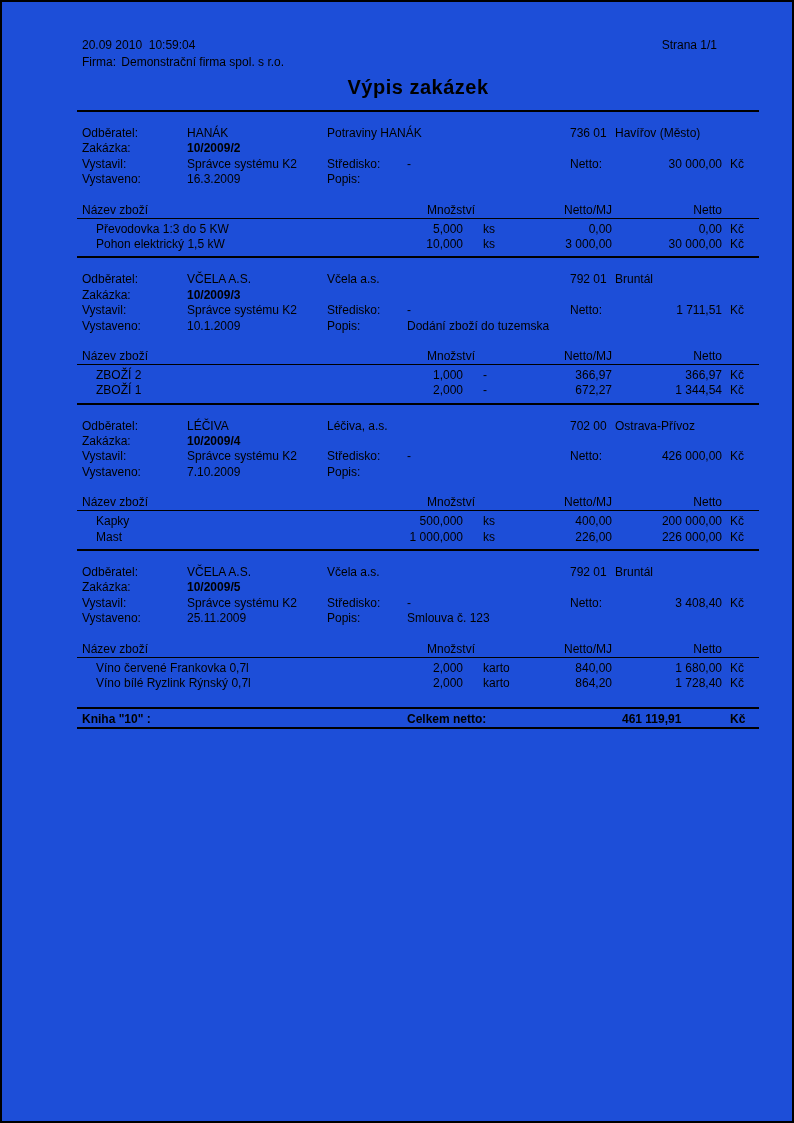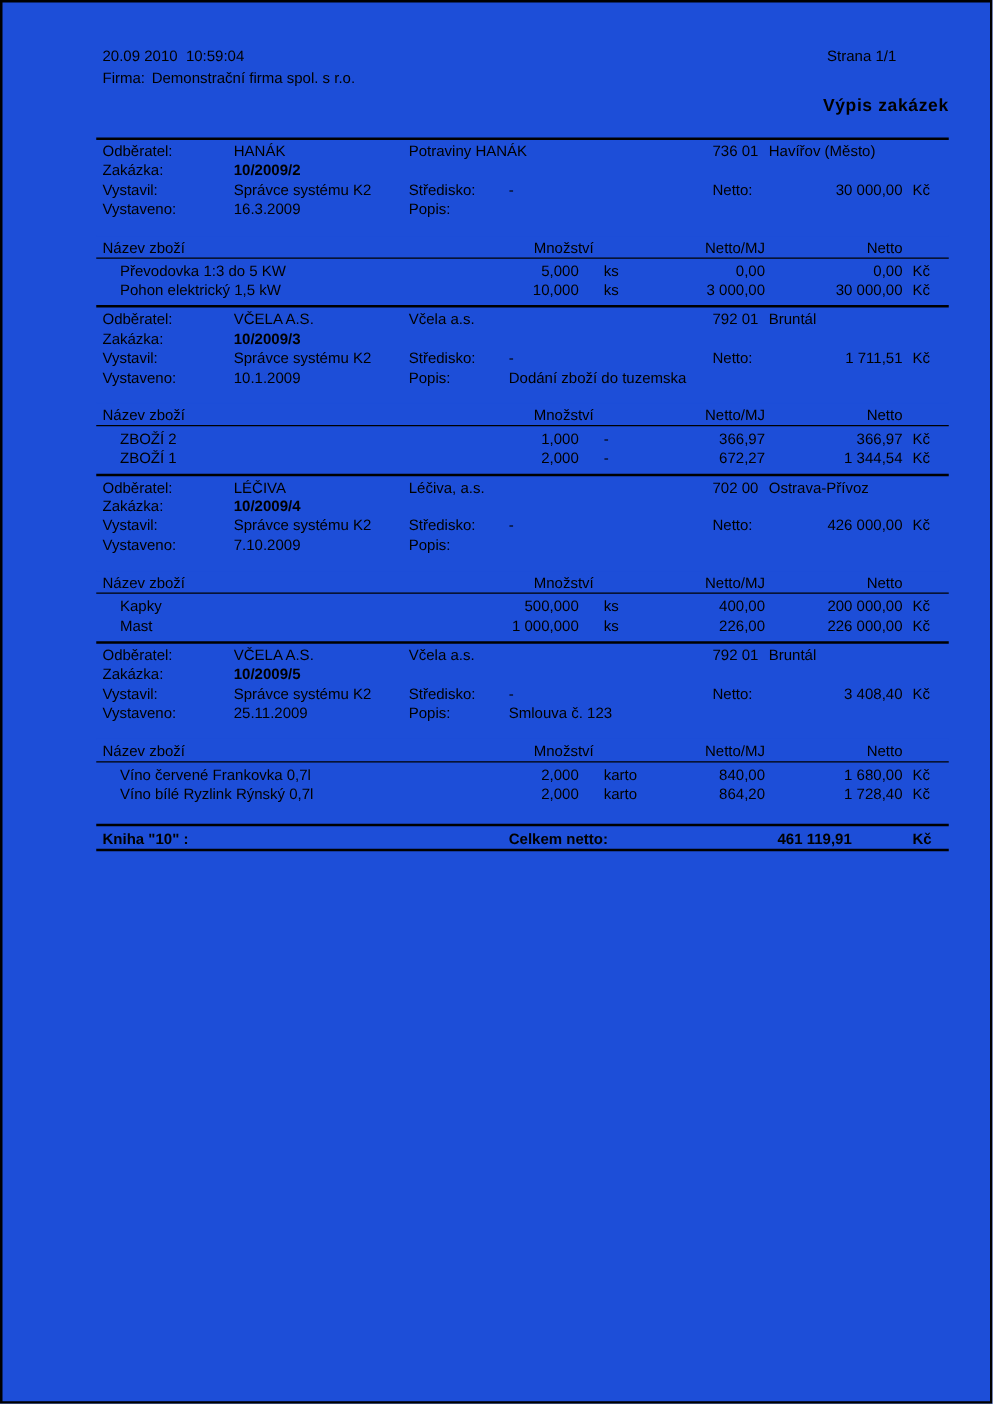--- a/index.html
+++ b/index.html
@@ -19,29 +19,29 @@
   .pre { white-space:pre; }
 
   
   .report-header { position:absolute; left:75px; top:0; width:682px; height:108px; }
   .dt       { position:absolute; left:5px;  top:36px; }
   .strana   { position:absolute; right:42px; top:36px; }
   .firma-row{ position:absolute; left:5px;  top:53px; }
   .firma-row .lab { margin-right:2px; }
   .report-title {
     position:absolute; left:0; top:74px; width:100%;
-    text-align:right; font-size:14px; font-weight:bold; letter-spacing:0.5px;
+    text-align:center; font-size:20px; font-weight:bold; letter-spacing:0.5px;
   }
 
   
   .content {
     position:absolute; left:75px; top:108px; width:682px;
     border-top:2px solid #000;
   }
-  .order { padding-top:2px; }
+  .order { padding-top:14px; }
   .irow { position:relative; height:15.4px; }
   .irow span { position:absolute; top:0; white-space:nowrap; }
   .c-lab1 { left:5px; }
   .c-val1 { left:110px; }
   .c-lab2 { left:250px; }
   .c-val2 { left:330px; }
   .c-zip  { left:493px; }
   .c-city { left:538px; }
   .c-netlab { left:493px; }
   .c-netval { left:495px; width:150px; text-align:right; }

